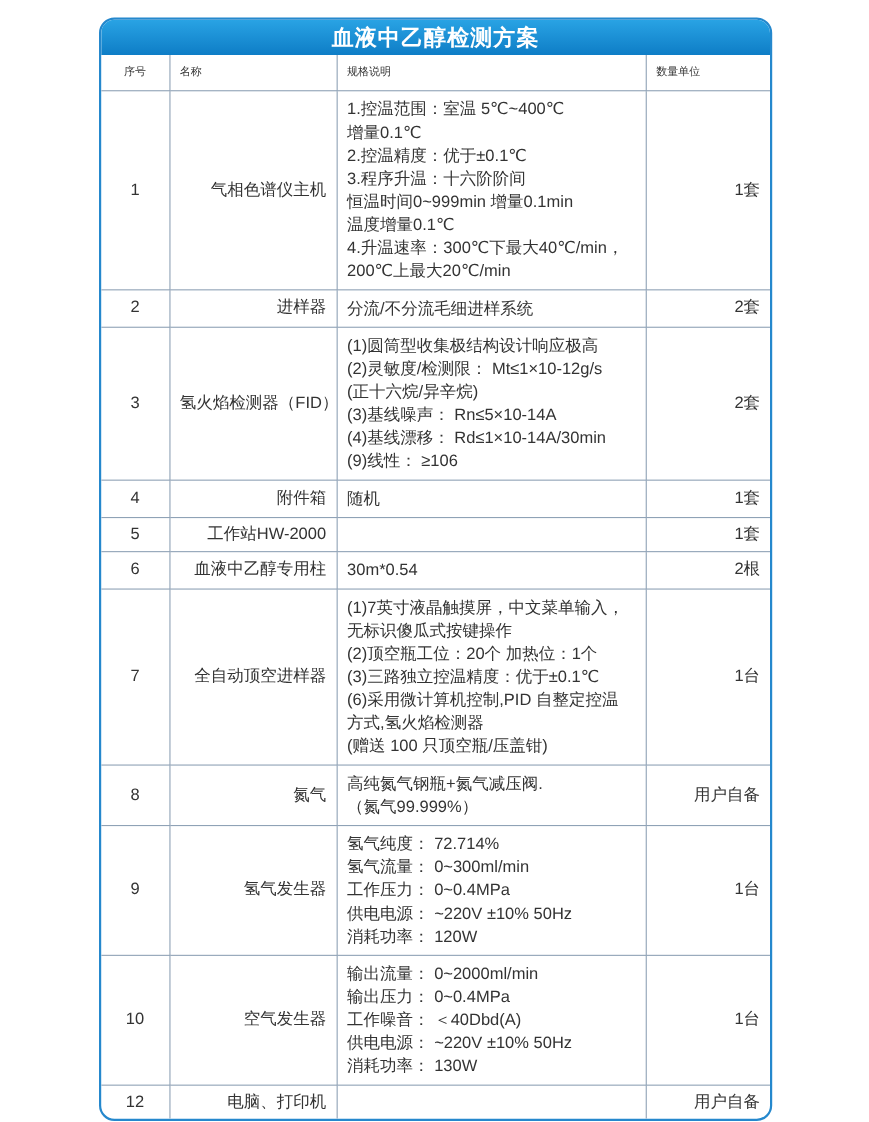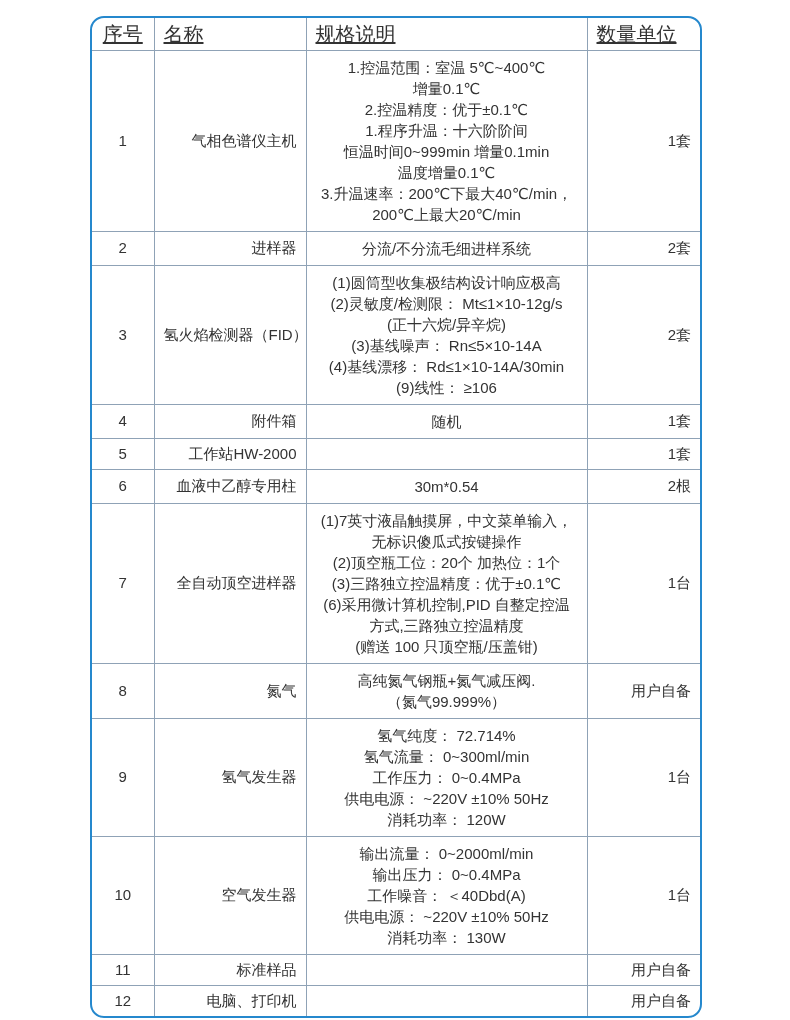--- a/index.html
+++ b/index.html
@@ -53,39 +53,39 @@
     text-align:left;
     font-weight:normal;
     overflow:hidden;
   }
   
   tr :first-child{border-left:none;}
   tr :last-child{border-right:none;}
   thead th{border-top:none;}
   tbody tr:last-child td{border-bottom:none;}
   thead th{
-    font-size:20px;
+    font-size:10px;
     height:32px;
     padding-top:4px;
     padding-bottom:4px;
-    text-decoration:underline;
   }
   .col-no{width:62px;text-align:center;}
   .col-name{width:152px;}
   .col-spec{width:281px;}
   .col-qty{width:auto;}
   td.cell-no{text-align:center;}
-  td.cell-spec{padding-top:6px;padding-bottom:6px;text-align:center;}
+  td.cell-spec{padding-top:6px;padding-bottom:6px;}
   .spec-line{line-height:21px;}
   td.cell-name,td.cell-qty{white-space:nowrap;text-align:right;}
 </style>
 </head>
 <body>
 
 <div class="panel">
+  <div class="title-bar">血液中乙醇检测方案</div>
   <table>
     <colgroup>
       <col class="col-no">
       <col class="col-name">
       <col class="col-spec">
       <col class="col-qty">
     </colgroup>
     <thead>
       <tr>
         <th class="col-no">序号</th>
@@ -95,24 +95,24 @@
       </tr>
     </thead>
     <tbody>
         <tr>
           <td class="cell-no">1</td>
           <td class="cell-name">气相色谱仪主机</td>
           <td class="cell-spec">
             <div class="spec-line">1.控温范围：室温 5℃~400℃</div>
             <div class="spec-line">增量0.1℃</div>
             <div class="spec-line">2.控温精度：优于±0.1℃</div>
-            <div class="spec-line">1.程序升温：十六阶阶间</div>
+            <div class="spec-line">3.程序升温：十六阶阶间</div>
             <div class="spec-line">恒温时间0~999min 增量0.1min</div>
             <div class="spec-line">温度增量0.1℃</div>
-            <div class="spec-line">3.升温速率：200℃下最大40℃/min，</div>
+            <div class="spec-line">4.升温速率：300℃下最大40℃/min，</div>
             <div class="spec-line">200℃上最大20℃/min</div>
           </td>
           <td class="cell-qty">1套</td>
         </tr>
         <tr>
           <td class="cell-no">2</td>
           <td class="cell-name">进样器</td>
           <td class="cell-spec">
             <div class="spec-line">分流/不分流毛细进样系统</div>
           </td>
@@ -155,21 +155,21 @@
         </tr>
         <tr>
           <td class="cell-no">7</td>
           <td class="cell-name">全自动顶空进样器</td>
           <td class="cell-spec">
             <div class="spec-line">(1)7英寸液晶触摸屏，中文菜单输入，</div>
             <div class="spec-line">无标识傻瓜式按键操作</div>
             <div class="spec-line">(2)顶空瓶工位：20个 加热位：1个</div>
             <div class="spec-line">(3)三路独立控温精度：优于±0.1℃</div>
             <div class="spec-line">(6)采用微计算机控制,PID 自整定控温</div>
-            <div class="spec-line">方式,三路独立控温精度</div>
+            <div class="spec-line">方式,氢火焰检测器</div>
             <div class="spec-line">(赠送 100 只顶空瓶/压盖钳)</div>
           </td>
           <td class="cell-qty">1台</td>
         </tr>
         <tr>
           <td class="cell-no">8</td>
           <td class="cell-name">氮气</td>
           <td class="cell-spec">
             <div class="spec-line">高纯氮气钢瓶+氮气减压阀.</div>
             <div class="spec-line">（氮气99.999%）</div>
@@ -194,26 +194,20 @@
           <td class="cell-spec">
             <div class="spec-line">输出流量： 0~2000ml/min</div>
             <div class="spec-line">输出压力： 0~0.4MPa</div>
             <div class="spec-line">工作噪音： ＜40Dbd(A)</div>
             <div class="spec-line">供电电源： ~220V ±10% 50Hz</div>
             <div class="spec-line">消耗功率： 130W</div>
           </td>
           <td class="cell-qty">1台</td>
         </tr>
         <tr>
-          <td class="cell-no">11</td>
-          <td class="cell-name">标准样品</td>
-          <td class="cell-spec"></td>
-          <td class="cell-qty">用户自备</td>
-        </tr>
-        <tr>
           <td class="cell-no">12</td>
           <td class="cell-name">电脑、打印机</td>
           <td class="cell-spec"></td>
           <td class="cell-qty">用户自备</td>
         </tr>
       </tbody>
   </table>
 </div>
 
 </body></html>

